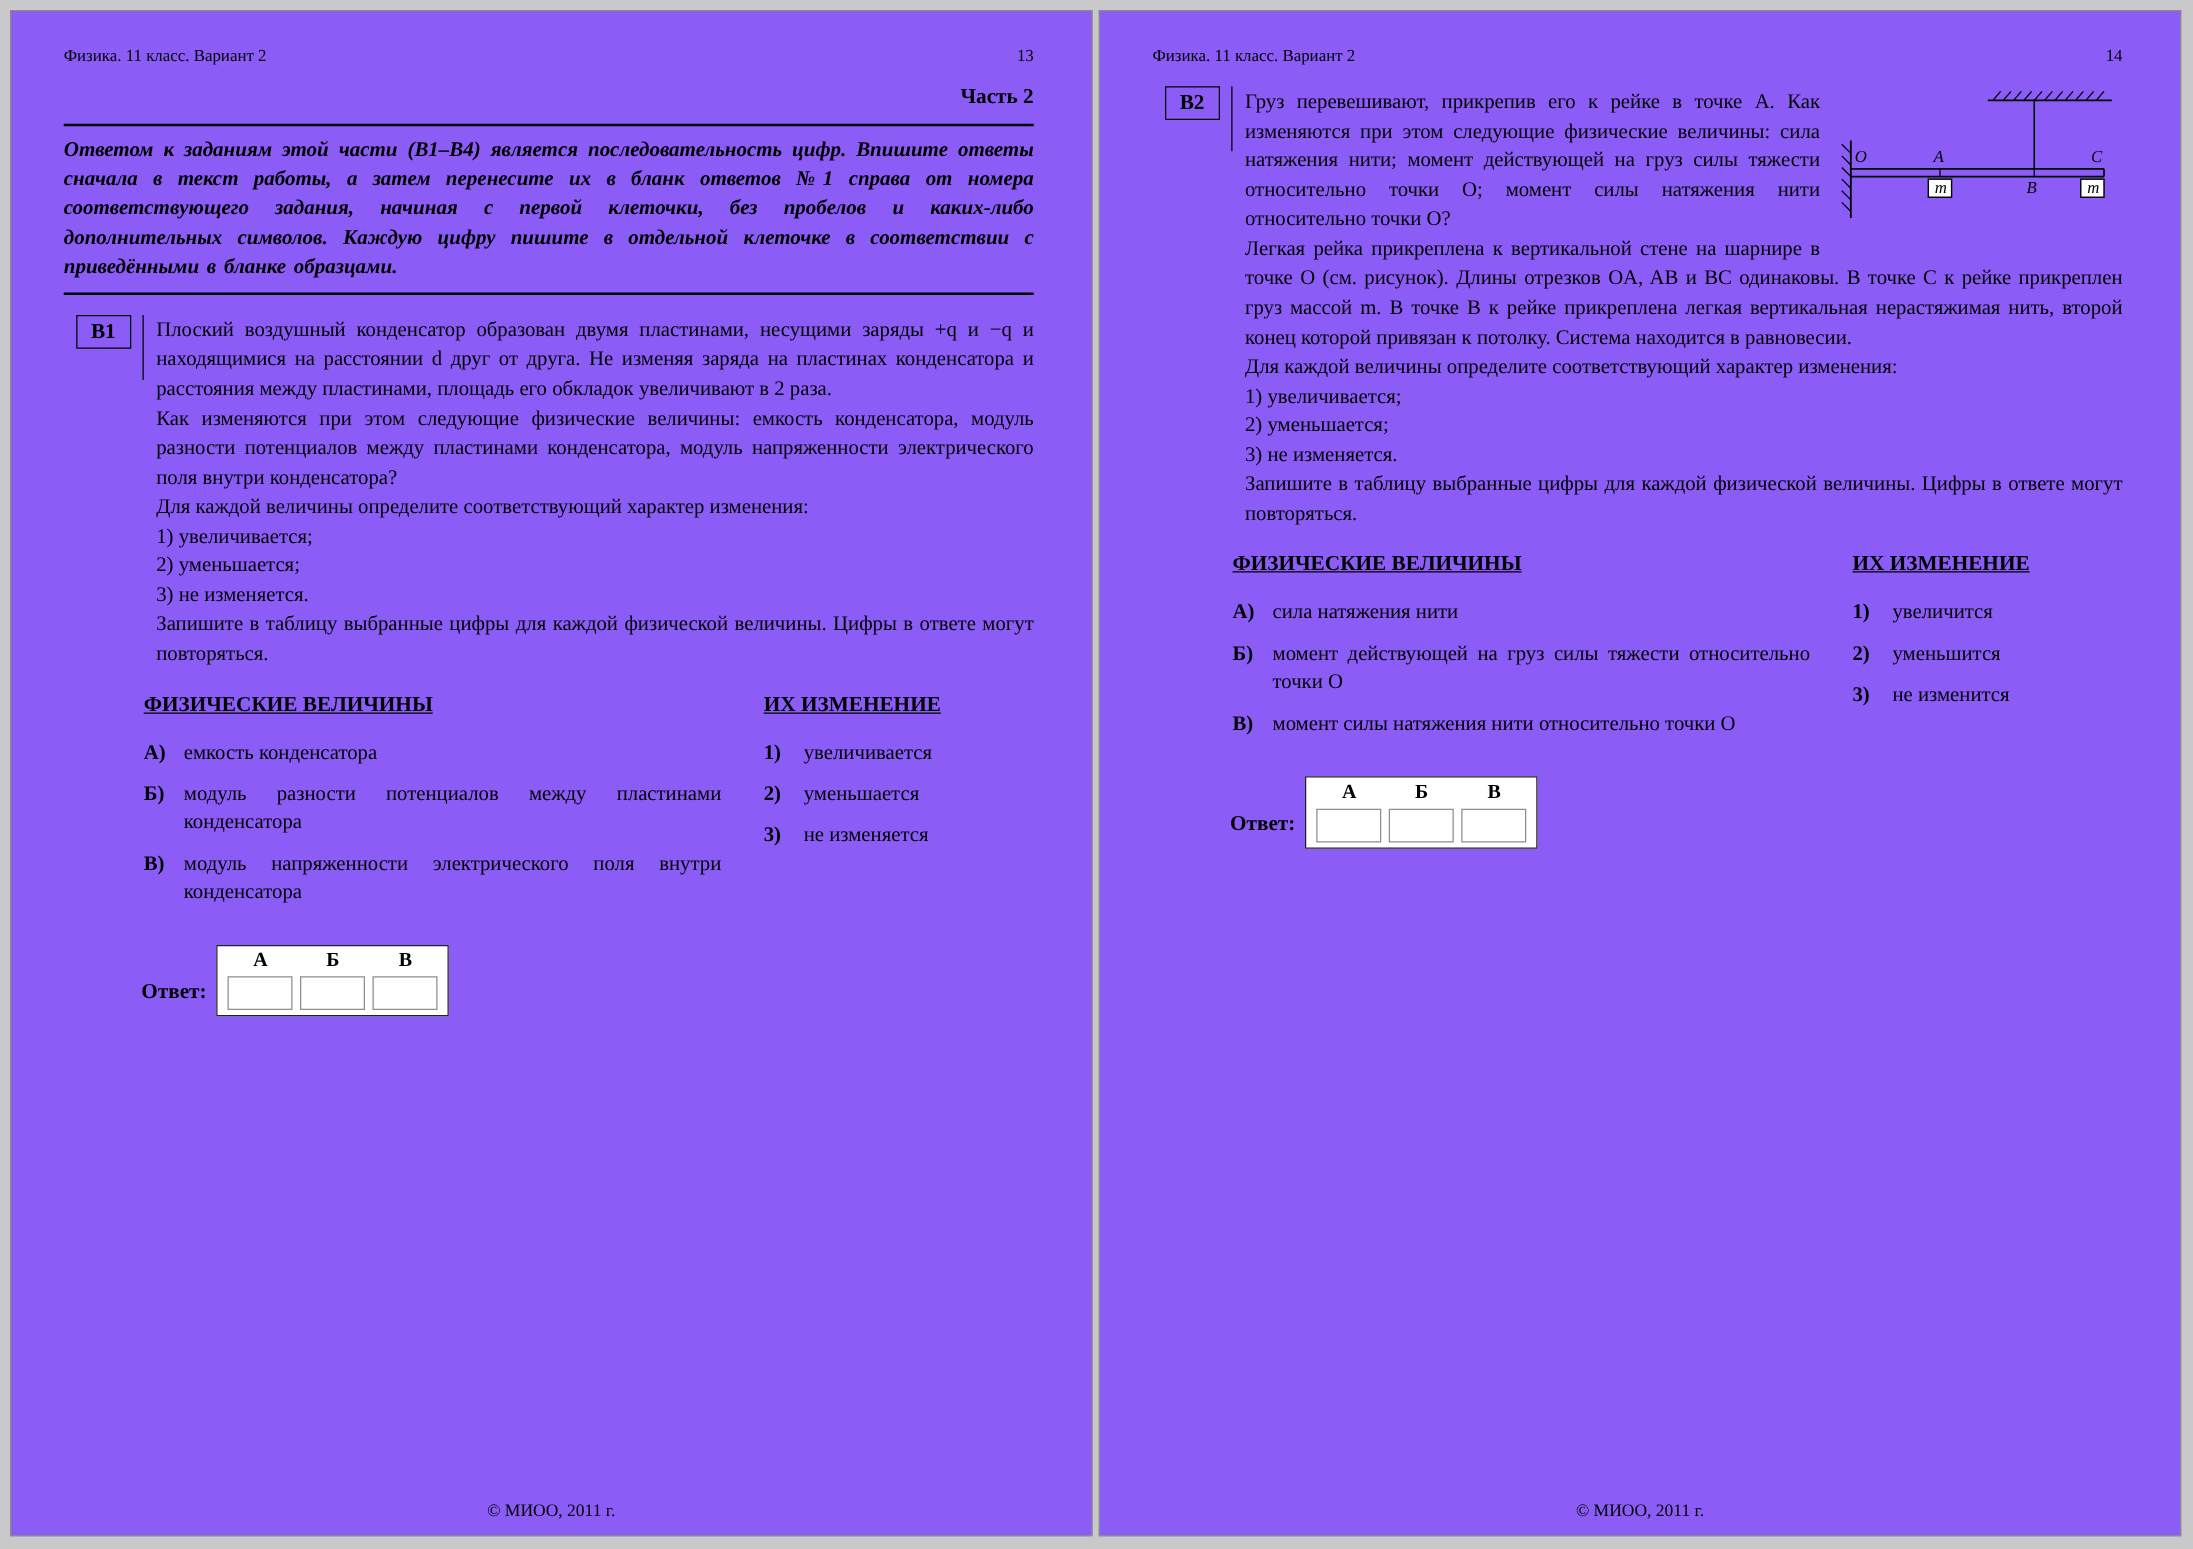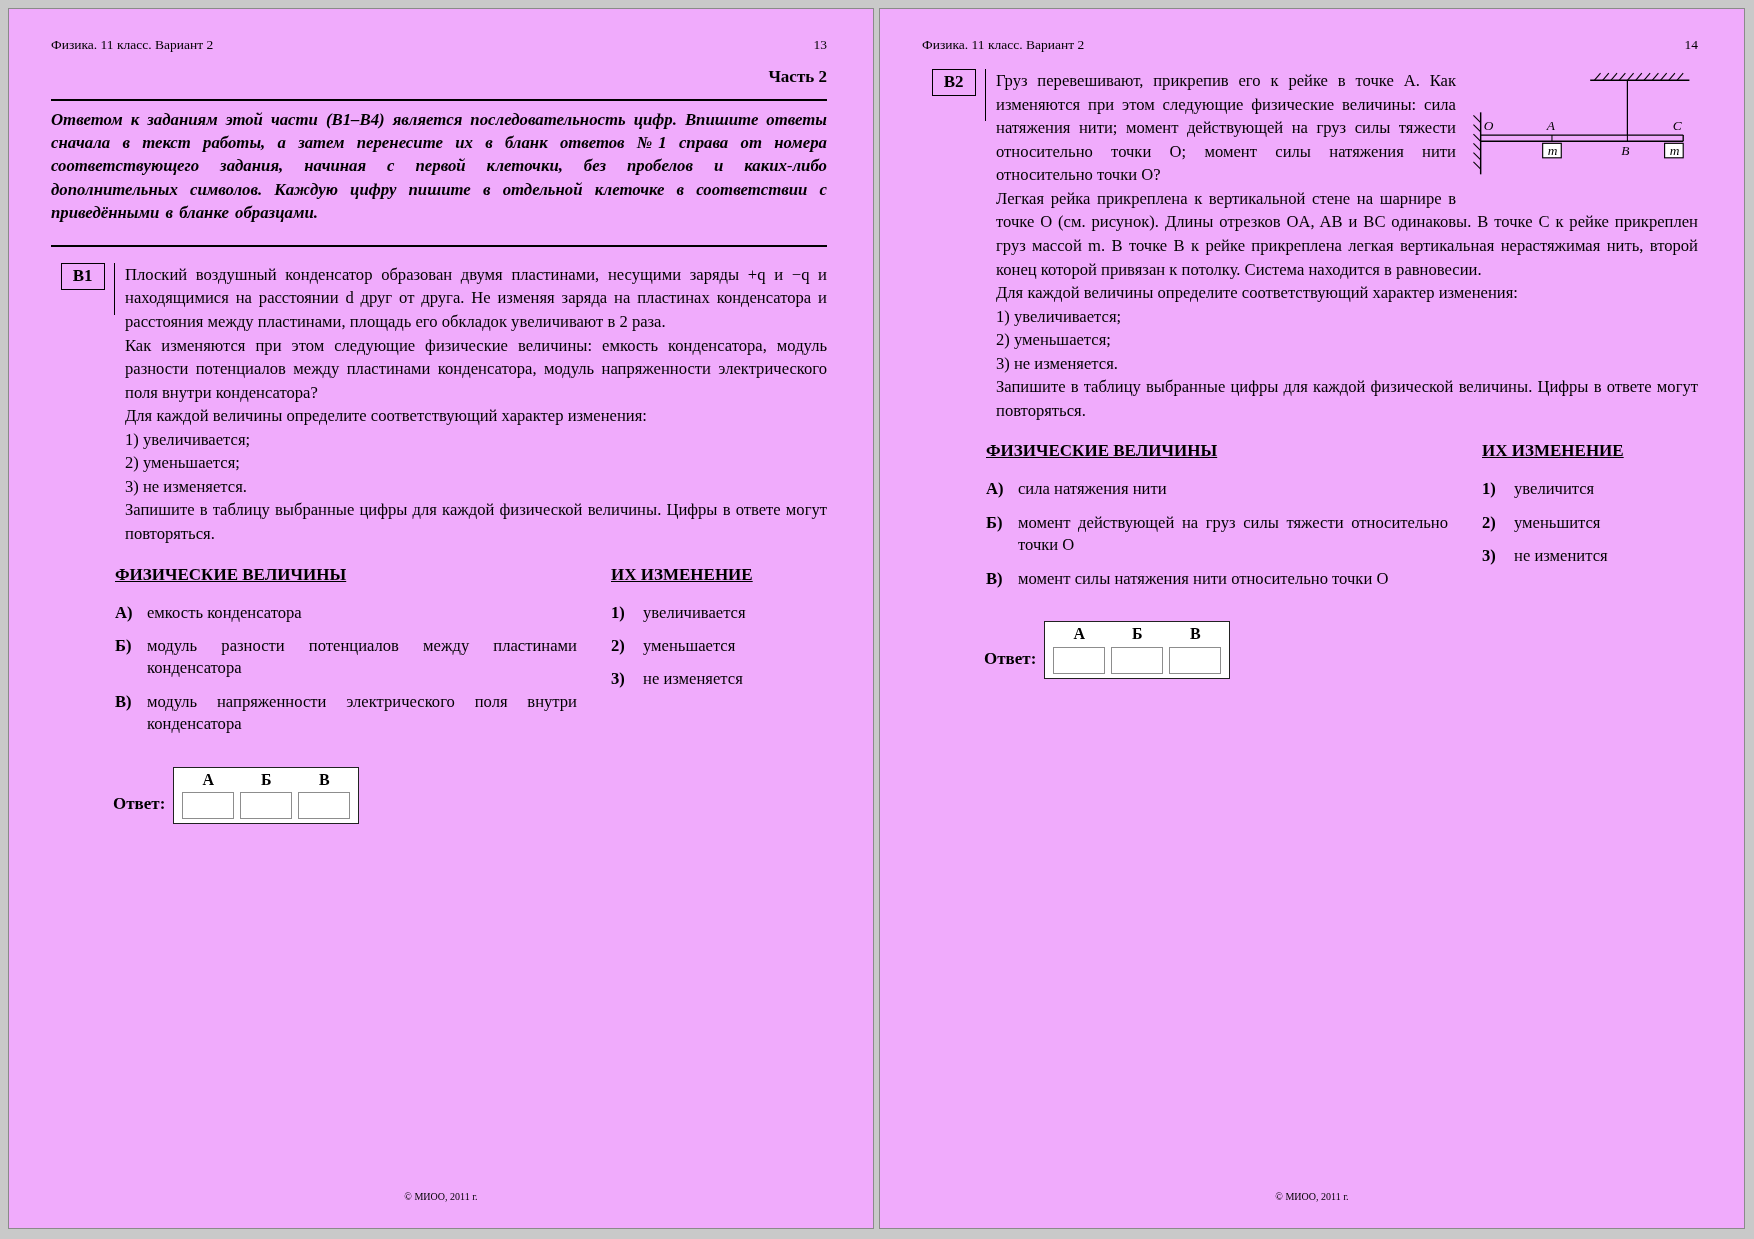--- a/index.html
+++ b/index.html
@@ -1,21 +1,21 @@
 <!DOCTYPE html>
 <html><head>
 <meta charset="utf-8">
 <style>
   html,body{margin:0;padding:0;background:#c9c9c9;}
   body{font-family:"Liberation Serif","DejaVu Serif",serif;color:#000;}
   .spread{display:flex;gap:5px;padding:8px;width:1738px;}
-  .page{background:#f0abfc;border:1px solid #8a8a8a;width:866px;height:1221px;position:relative;box-sizing:border-box;padding:28px 46px 0 42px;}
+  .page{background:#8b5cf6;border:1px solid #8a8a8a;width:866px;height:1221px;position:relative;box-sizing:border-box;padding:28px 46px 0 42px;}
   .running-head{display:flex;justify-content:space-between;font-size:13.5px;margin-bottom:14px;}
   .part-title{text-align:right;font-weight:bold;font-size:17px;margin:10px 0 12px;}
-  .instruction{border-top:2.5px solid #000;border-bottom:2.5px solid #000;padding:7px 0 21px;font-weight:bold;font-style:italic;font-size:16.8px;line-height:1.38;text-align:justify;word-spacing:2px;}
+  .instruction{border-top:2.5px solid #000;border-bottom:2.5px solid #000;padding:7px 0 10px;font-weight:bold;font-style:italic;font-size:16.8px;line-height:1.38;text-align:justify;word-spacing:2px;}
   .task{display:flex;margin-top:16px;}
   .task-gutter{flex:none;width:74px;display:flex;align-items:flex-start;justify-content:center;}
   .task-label-box{border:1.7px solid #000;font-weight:bold;font-size:17px;padding:1px 11px 3px;line-height:1.25;}
   .task-divider{width:1.7px;background:#000;height:52px;margin-left:9px;flex:none;}
   .task-body{flex:1;font-size:16.6px;line-height:1.42;text-align:justify;}
   .task-body p{margin:0;}
   .opt{text-align:left;}
   .figure{float:right;width:228px;margin:2px 0 6px 14px;}
   .matching{display:flex;margin-top:18px;font-size:16.6px;}
   .m-left{flex:1;padding-left:64px;padding-right:34px;box-sizing:border-box;}
@@ -23,21 +23,21 @@
   .match-header{text-align:left;font-weight:bold;font-size:17px;text-decoration:underline;margin-bottom:15px;line-height:1.35;}
   .match-item{display:flex;margin-bottom:11px;line-height:1.35;}
   .match-item .mlabel{font-weight:bold;flex:none;width:32px;}
   .match-item .mtext{flex:1;text-align:justify;}
   .answer-row{display:flex;align-items:flex-end;margin:20px 0 0 62px;}
   .answer-label{font-weight:bold;font-size:17px;margin:0 8px 10px 0;}
   .answer-table{display:flex;border:1.4px solid #222;padding:2px 5px;background:#fff;}
   .ans-col{display:flex;flex-direction:column;align-items:center;margin:0 2px;}
   .ans-letter{font-weight:bold;font-size:16px;line-height:1.3;}
   .ans-box{width:50px;height:25px;border:1px solid #8d8d8d;margin:2px 1px 2px;}
-  .footer{position:absolute;bottom:26px;left:0;width:100%;text-align:center;font-size:10px;}
+  .footer{position:absolute;bottom:10px;left:0;width:100%;text-align:center;font-size:14px;}
   svg text{font-family:"Liberation Serif","DejaVu Serif",serif;font-style:italic;font-size:13px;}
 </style>
 </head>
 <body>
 
 <div class="spread">
 
   <div class="page">
     <div class="running-head">
       <span>Физика. 11 класс. Вариант 2</span>

